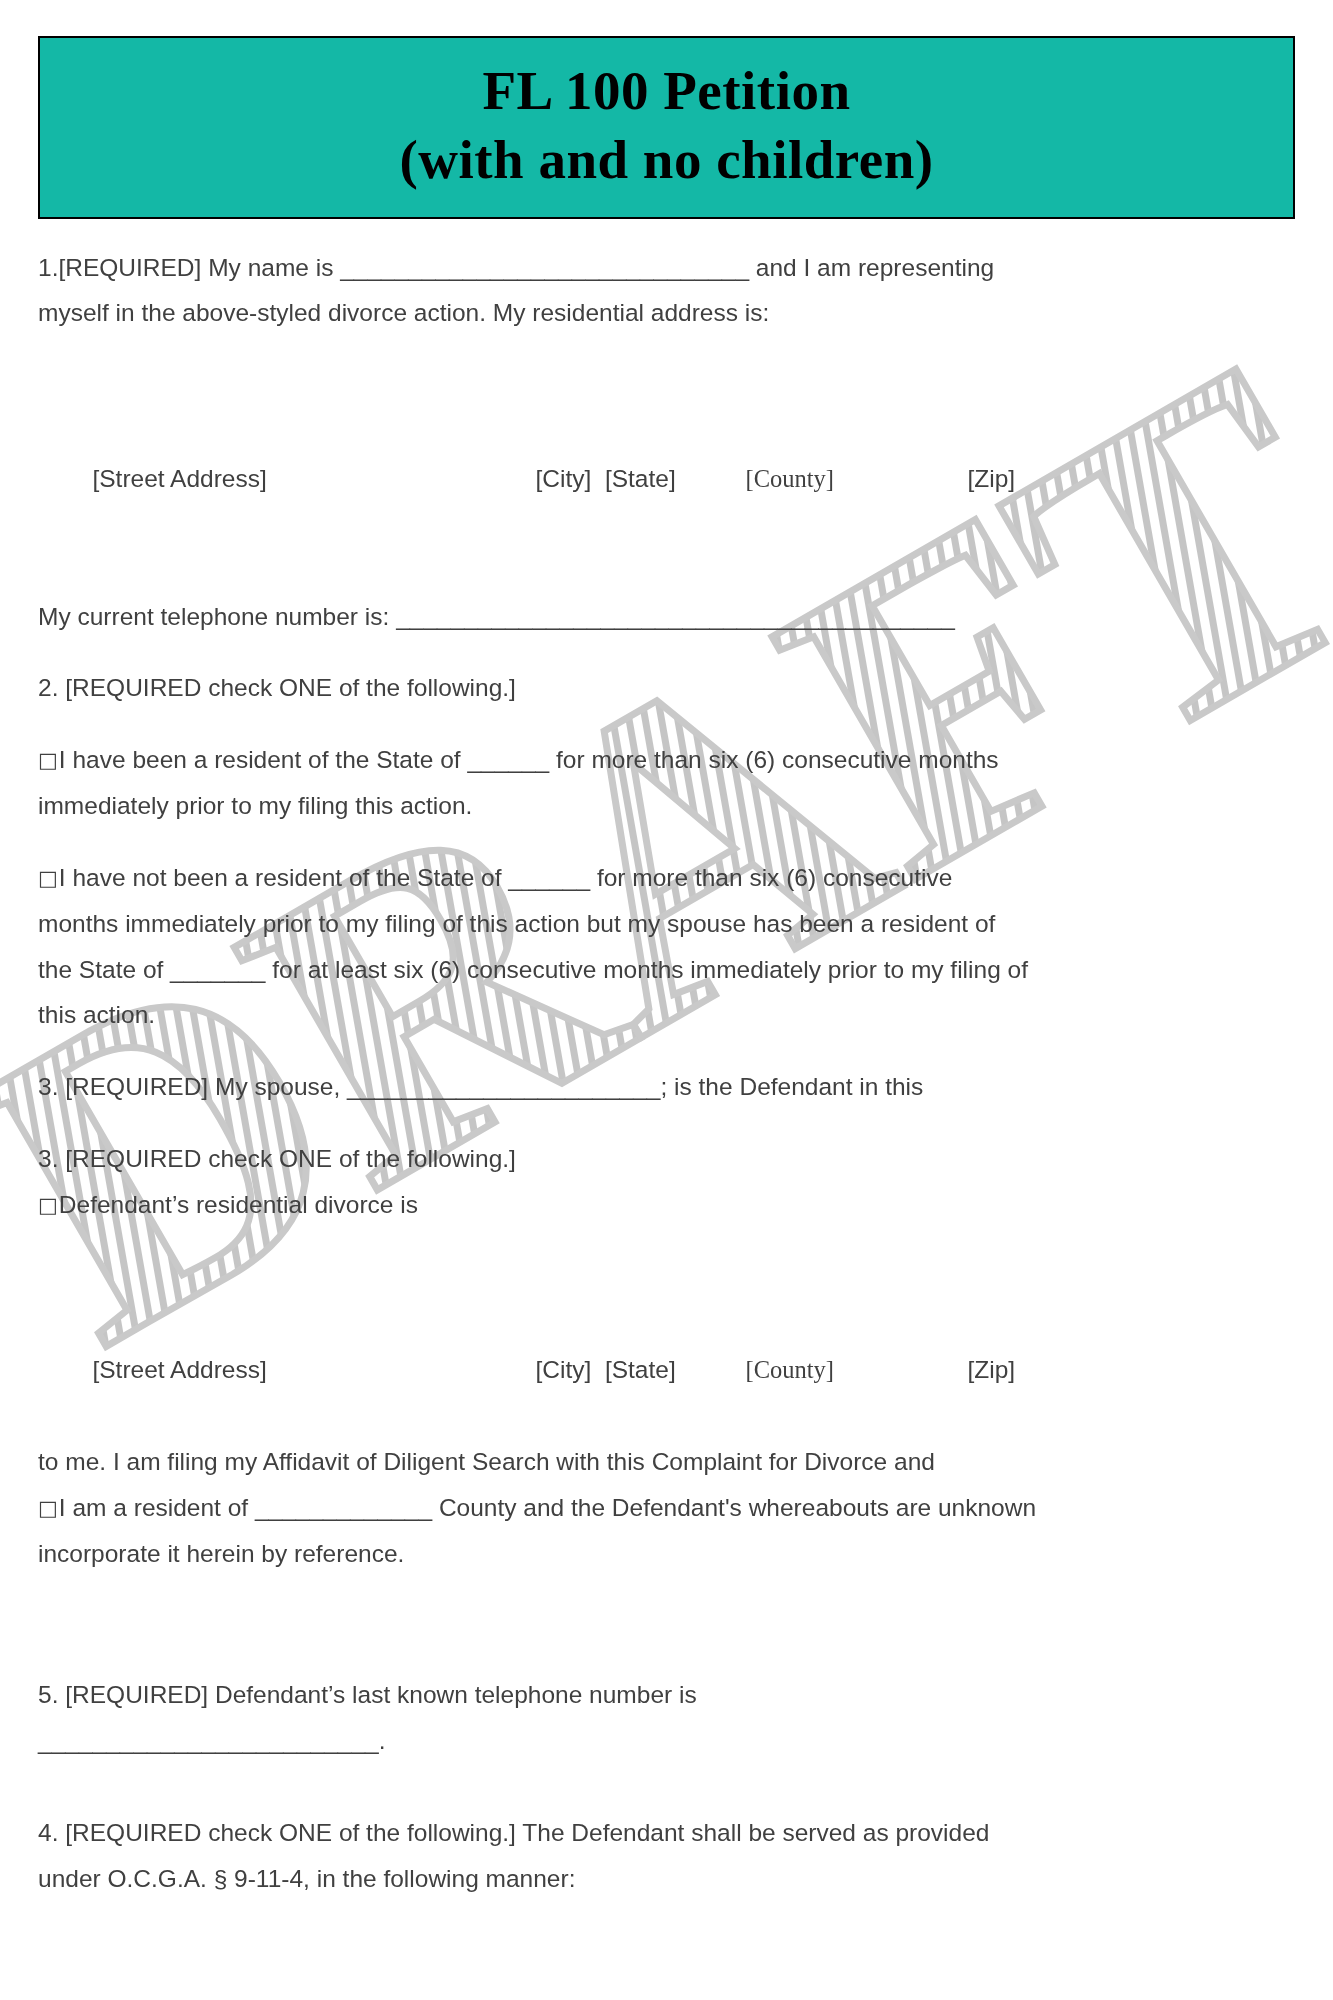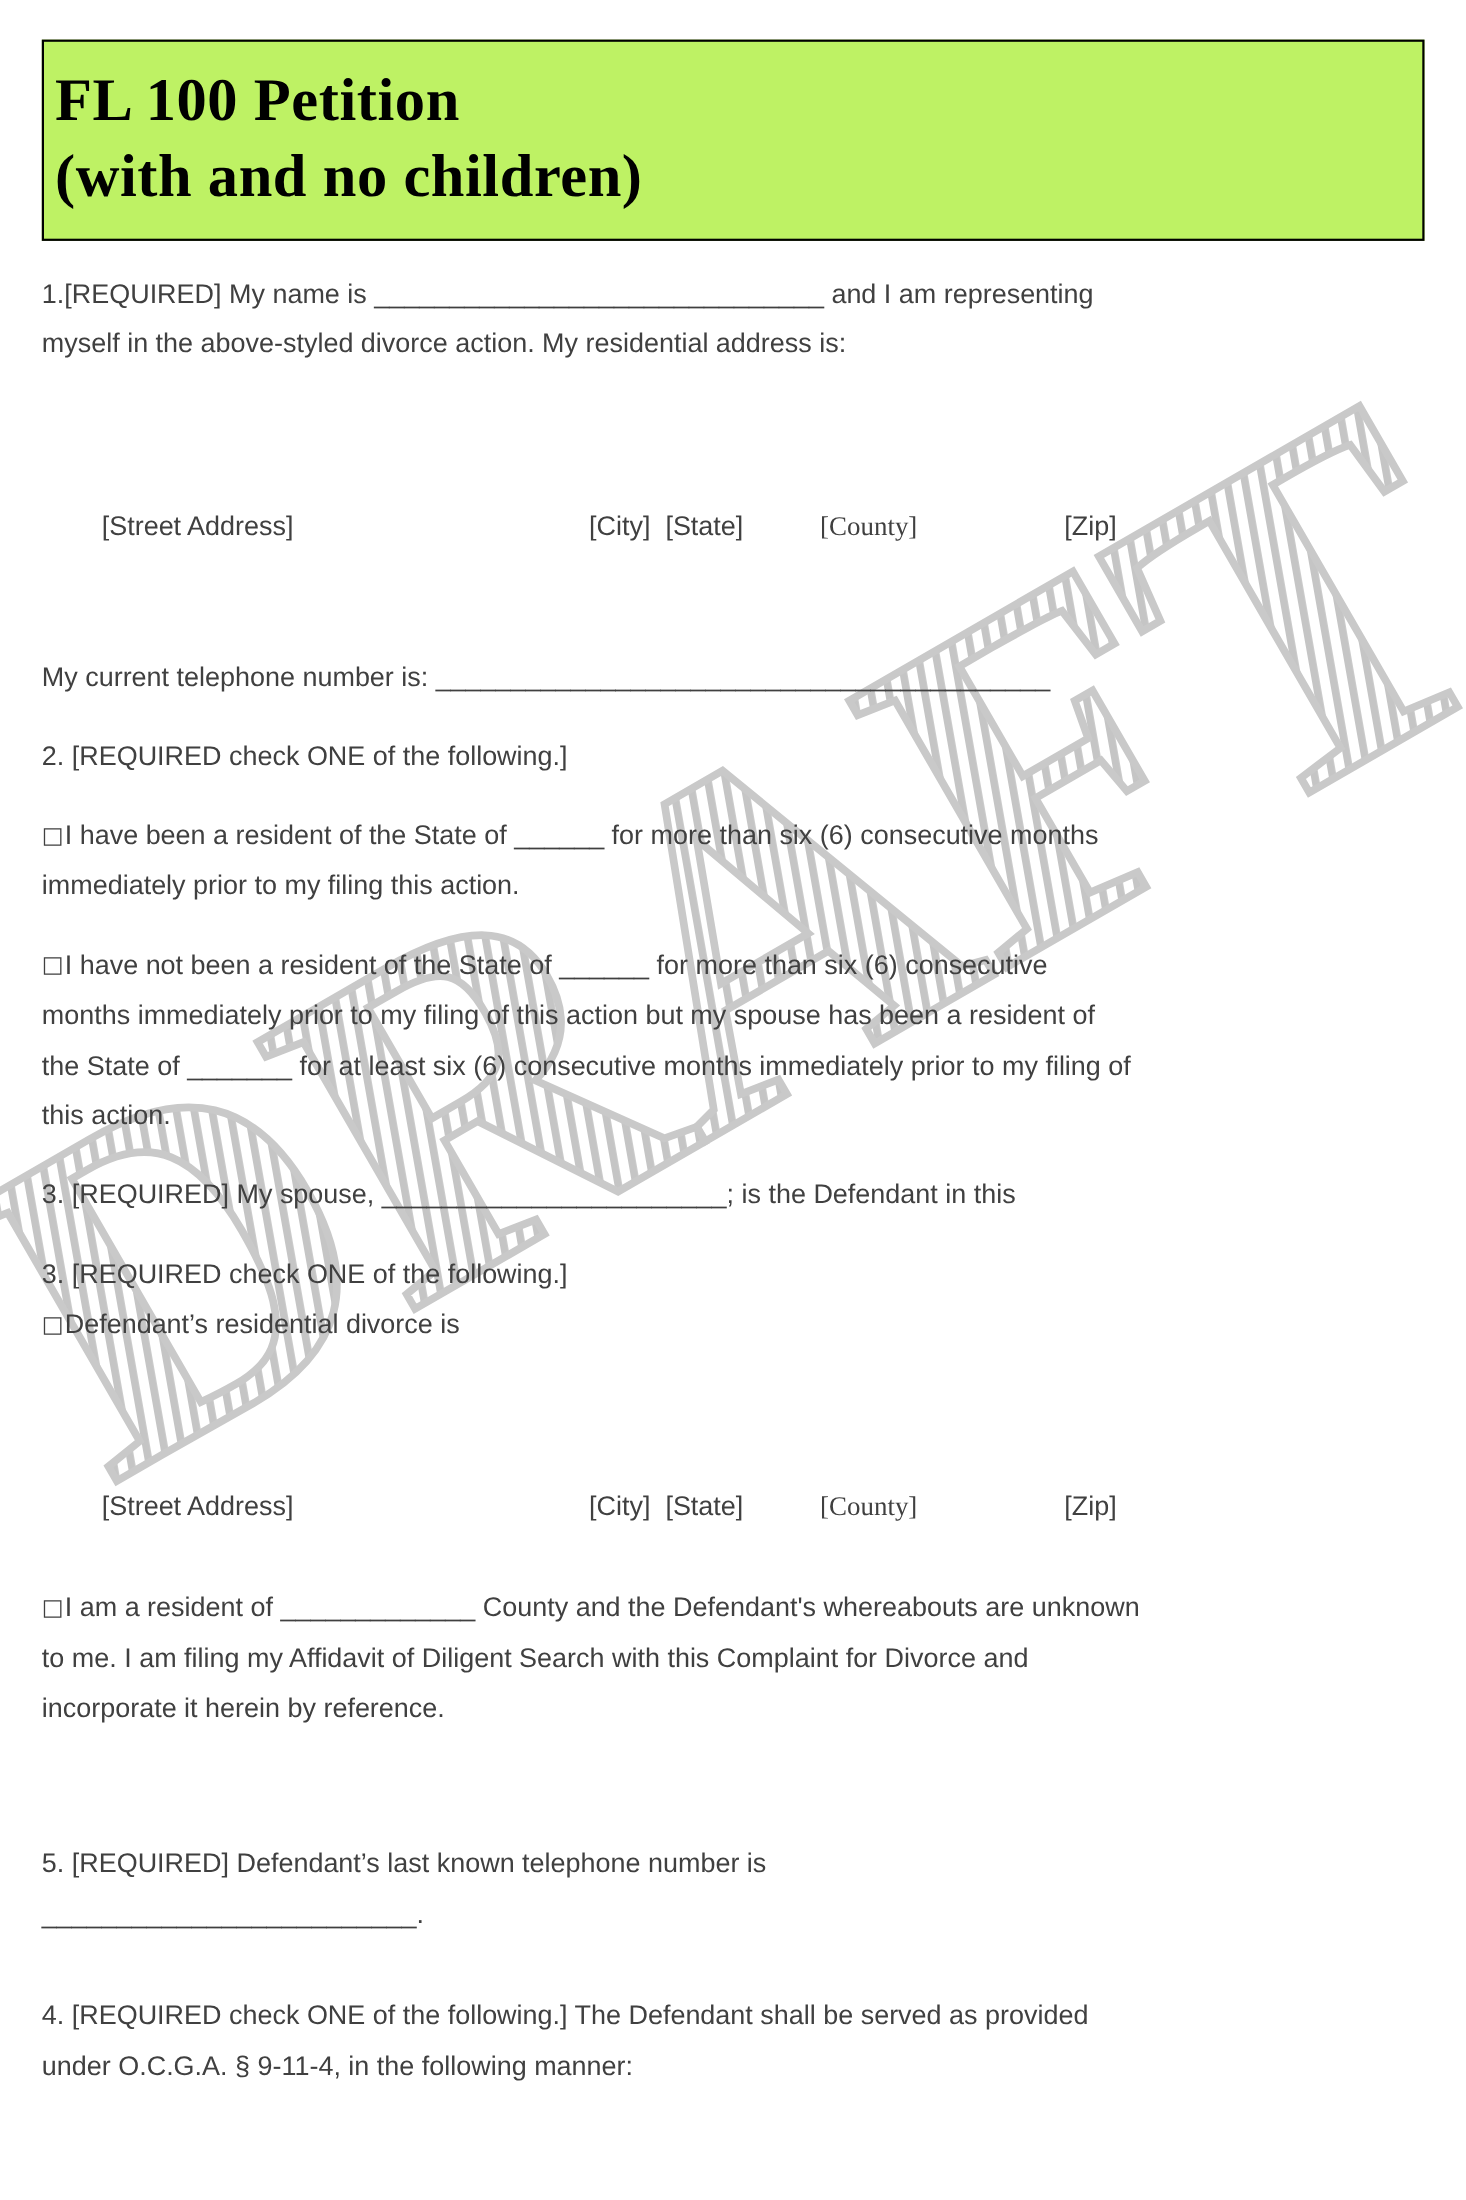--- a/index.html
+++ b/index.html
@@ -50,23 +50,24 @@
   
   .content {
     position: relative;
     z-index: 2;
     padding: 36px 38px 0 38px;
   }
 
   
   .title-box {
     border: 2px solid #000000;
-    background: #bef264;
+    background: #14b8a6;
     margin: 0 0 0 0;
     padding: 18px 10px 22px 10px;
+    text-align: center;
   }
   .title-line {
     font-family: "Liberation Serif", serif;
     font-weight: bold;
     font-size: 55px;
     line-height: 1.26;
     letter-spacing: 0.5px;
     color: #000;
   }
 
@@ -174,24 +175,24 @@
       <div class="para">
         <span class="cb">□</span><span>Defendant’s residential divorce is</span>
       </div>
 
       <div class="gap-lg"></div>
 
       <div class="addr-row">
         <span class="c1">[Street Address]</span><span class="c2"><span>[City]</span>  <span>[State]</span></span><span class="c3">[County]</span><span class="c4">[Zip]</span>
       </div>
 
+      <div class="para">to me. I am filing my Affidavit of Diligent Search with this Complaint for Divorce and</div>
       <div class="para">
         <span class="cb">□</span><span>I am a resident of _____________ County and the Defendant's whereabouts are unknown</span>
       </div>
-      <div class="para">to me. I am filing my Affidavit of Diligent Search with this Complaint for Divorce and</div>
       <div class="para">incorporate it herein by reference.</div>
 
       <div class="gap-xl"></div>
 
       <div class="para">5.    [REQUIRED] Defendant’s last known telephone number is</div>
       <div class="para">_________________________.</div>
 
       <div class="gap-md"></div>
 
       <div class="para">4.    [REQUIRED check ONE of the following.] The Defendant shall be served as provided</div>

